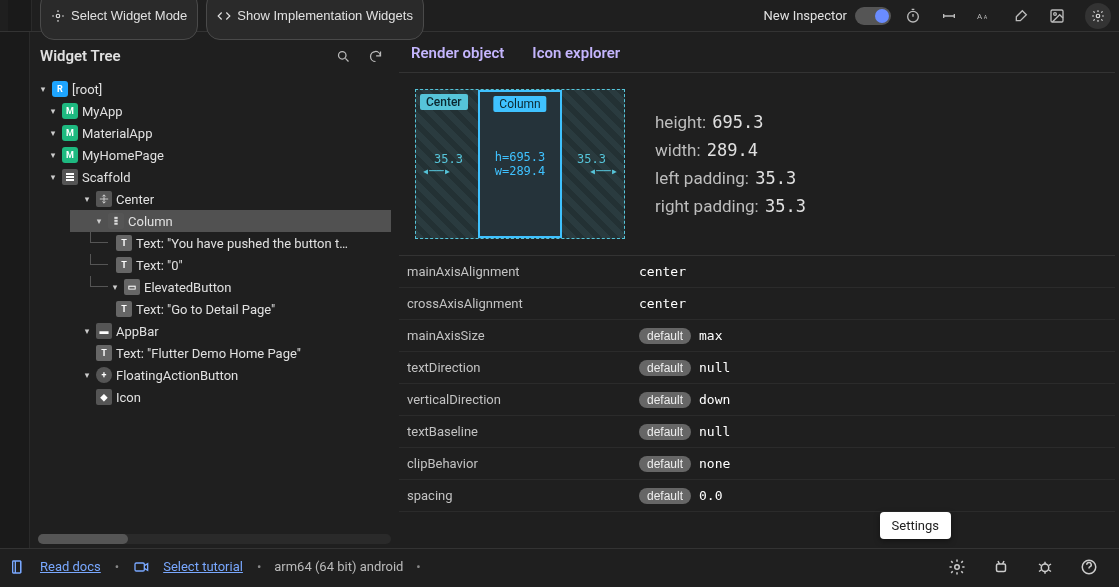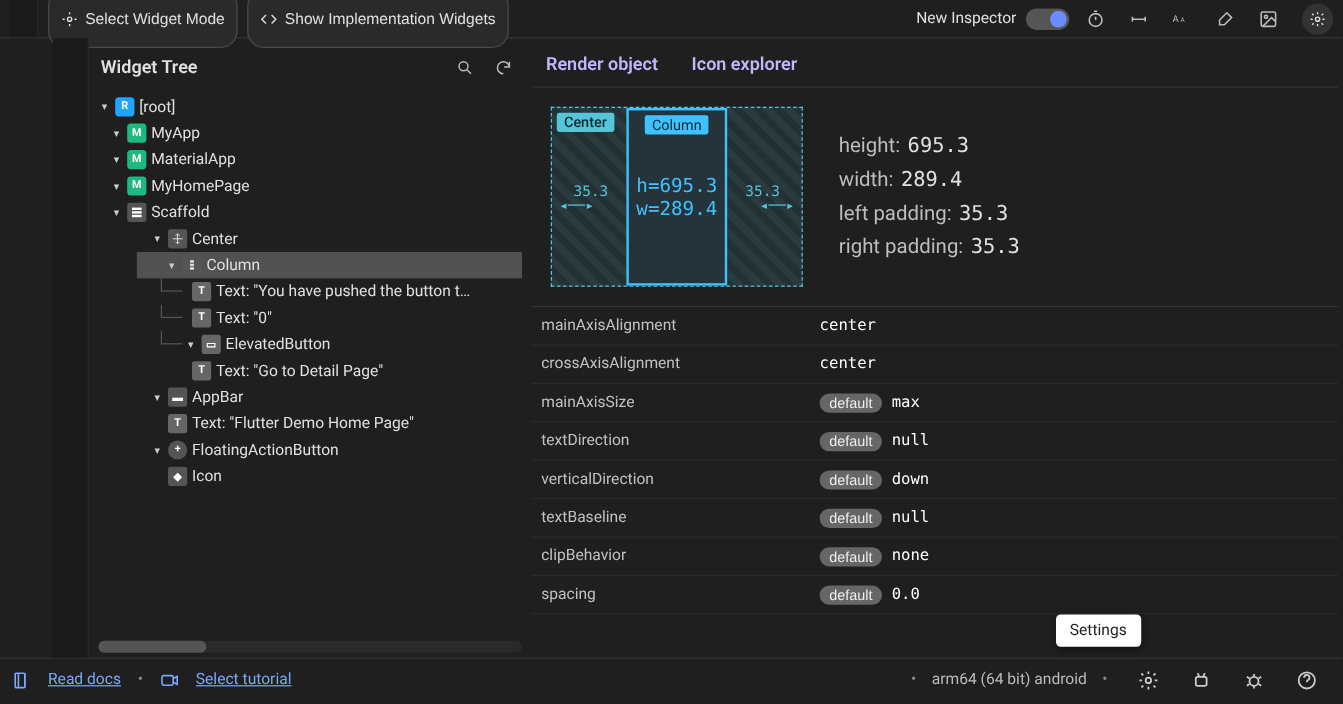--- a/index.html
+++ b/index.html
@@ -66,21 +66,20 @@
     display: flex;
     align-items: center;
     justify-content: center;
     cursor: pointer;
   }
   
   
   .main-row {
     display: flex;
     height: 516px;
-    margin-left: 44px;
   }
   
   
   .left-gutter {
     width: 30px;
     background: #1a1a1a;
     border-right: 1px solid #2a2a2a;
   }
   
   
@@ -226,21 +225,21 @@
     font-family: monospace;
   }
   .pad-arrow.left { left:6px; }
   .pad-arrow.right { right:6px; }
   .pad-txt { position:absolute; top:42%; color:#56c4d9; font-family:monospace; font-size:12px; }
   .pad-txt.left { left:18px; }
   .pad-txt.right{ right:18px; }
   .inner-dims {
     position:absolute; top:50%; left:50%;
     transform:translate(-50%,-50%);
-    color:#3fc2ff; font-family:monospace; font-size:16px;
+    color:#3fc2ff; font-family:monospace; font-size:12px;
     text-align:center;
   }
   
   .dims-list {
     display:flex; flex-direction:column; gap:8px;
     font-size:17px; color:#bdbdbd;
   }
   .dims-list .v { font-family:monospace; color:#e0e0e0; margin-left:2px; }
   
   .props-table {
@@ -582,21 +581,21 @@
       <rect x="4" y="3" width="12" height="18" rx="1"></rect>
       <path d="M16 3v18M8 3v18"></path>
     </svg>
   <span class="link">Read docs</span>
   <span class="dot">•</span>
   <svg width="16" height="16" viewBox="0 0 24 24" fill="none" stroke="#79a8ff" stroke-width="2">
       <rect x="3" y="6" width="14" height="12" rx="2"></rect>
       <path d="M17 10l5-3v10l-5-3"></path>
     </svg>
   <span class="link">Select tutorial</span>
-  <div style="flex:1; text-align:right; color:#bbb">
+  <div style="flex:1; text-align:left; color:#bbb">
     <span class="dot">•</span>&nbsp;&nbsp;&nbsp;
     <span>arm64 (64 bit) android</span>
     &nbsp;&nbsp;&nbsp;<span class="dot">•</span>
   </div>
   <div class="footer-icons">
     <div class="footer-btn">
       <svg width="18" height="18" viewBox="0 0 24 24" fill="none" stroke="currentColor" stroke-width="2">
           <circle cx="12" cy="12" r="3"></circle>
           <path d="M12 2v3M12 19v3M4.2 4.2l2.1 2.1M17.7 17.7l2.1 2.1M2 12h3M19 12h3M4.2 19.8l2.1-2.1M17.7 6.3l2.1-2.1"></path>
         </svg>

